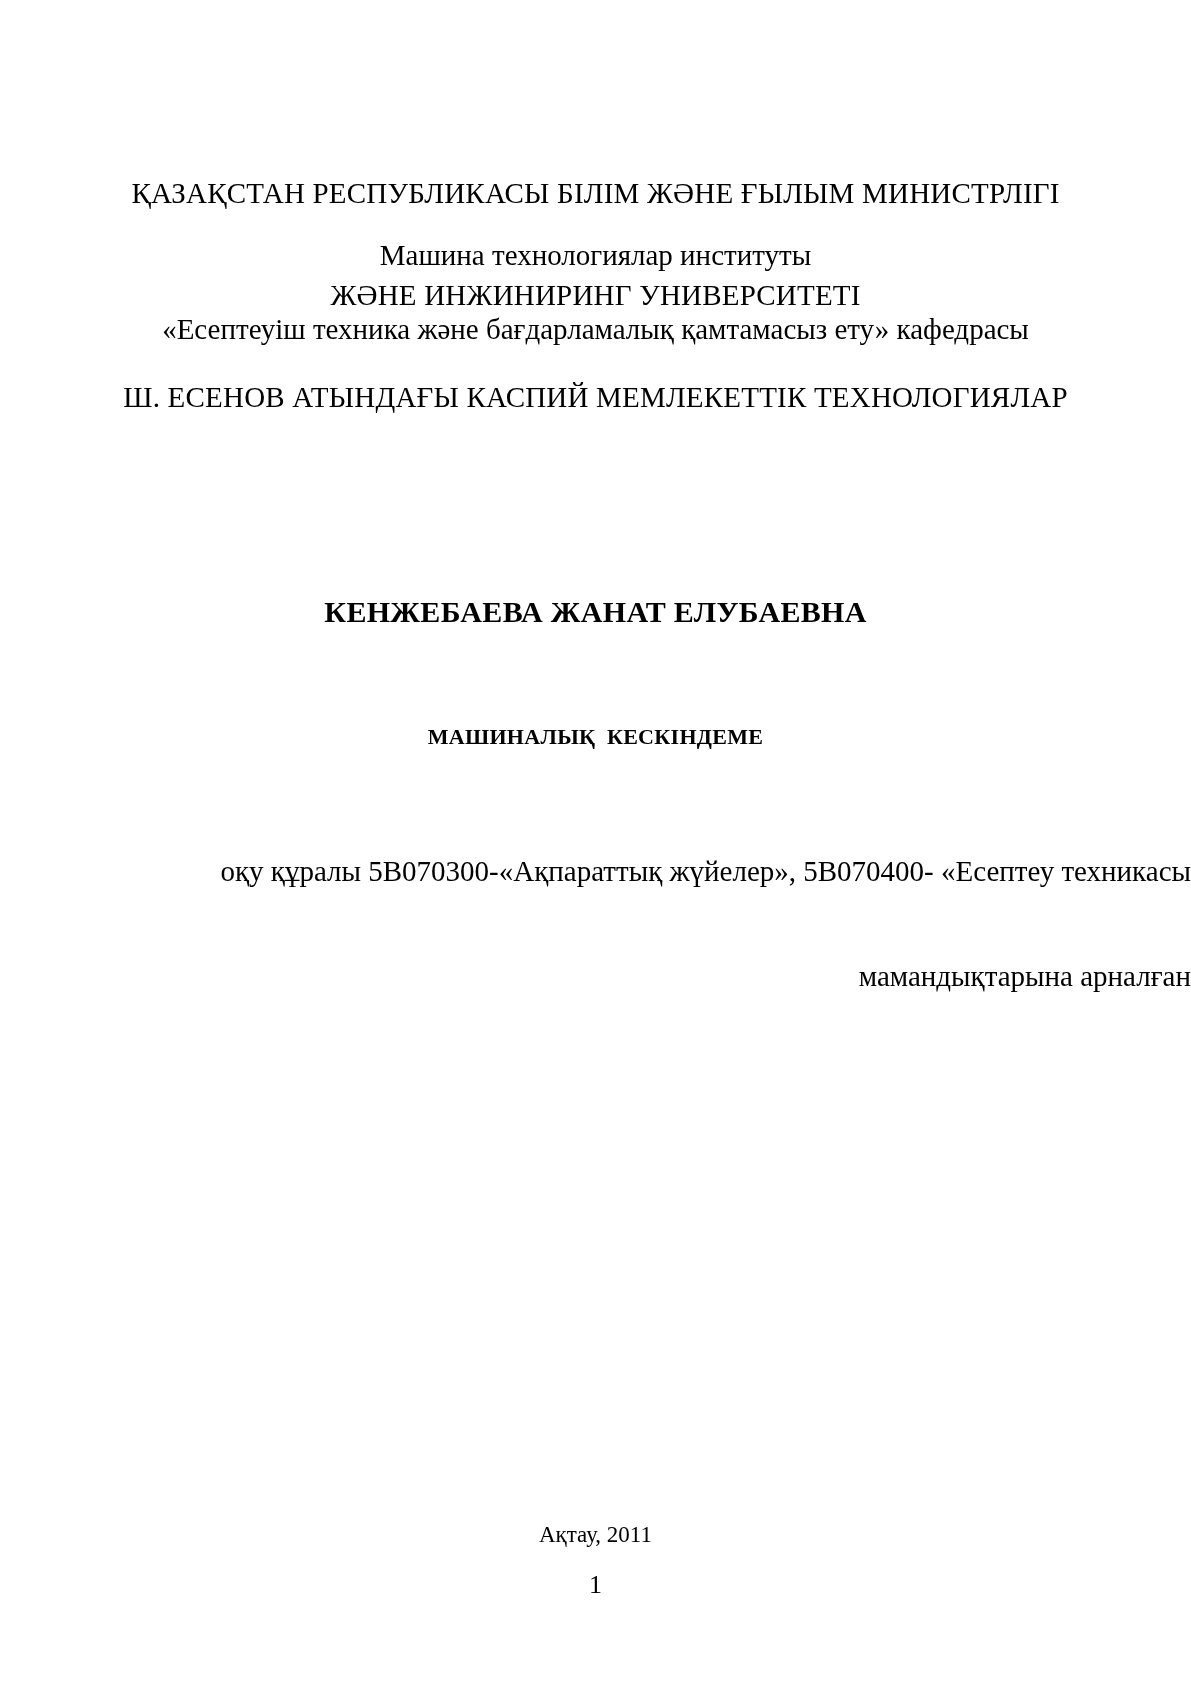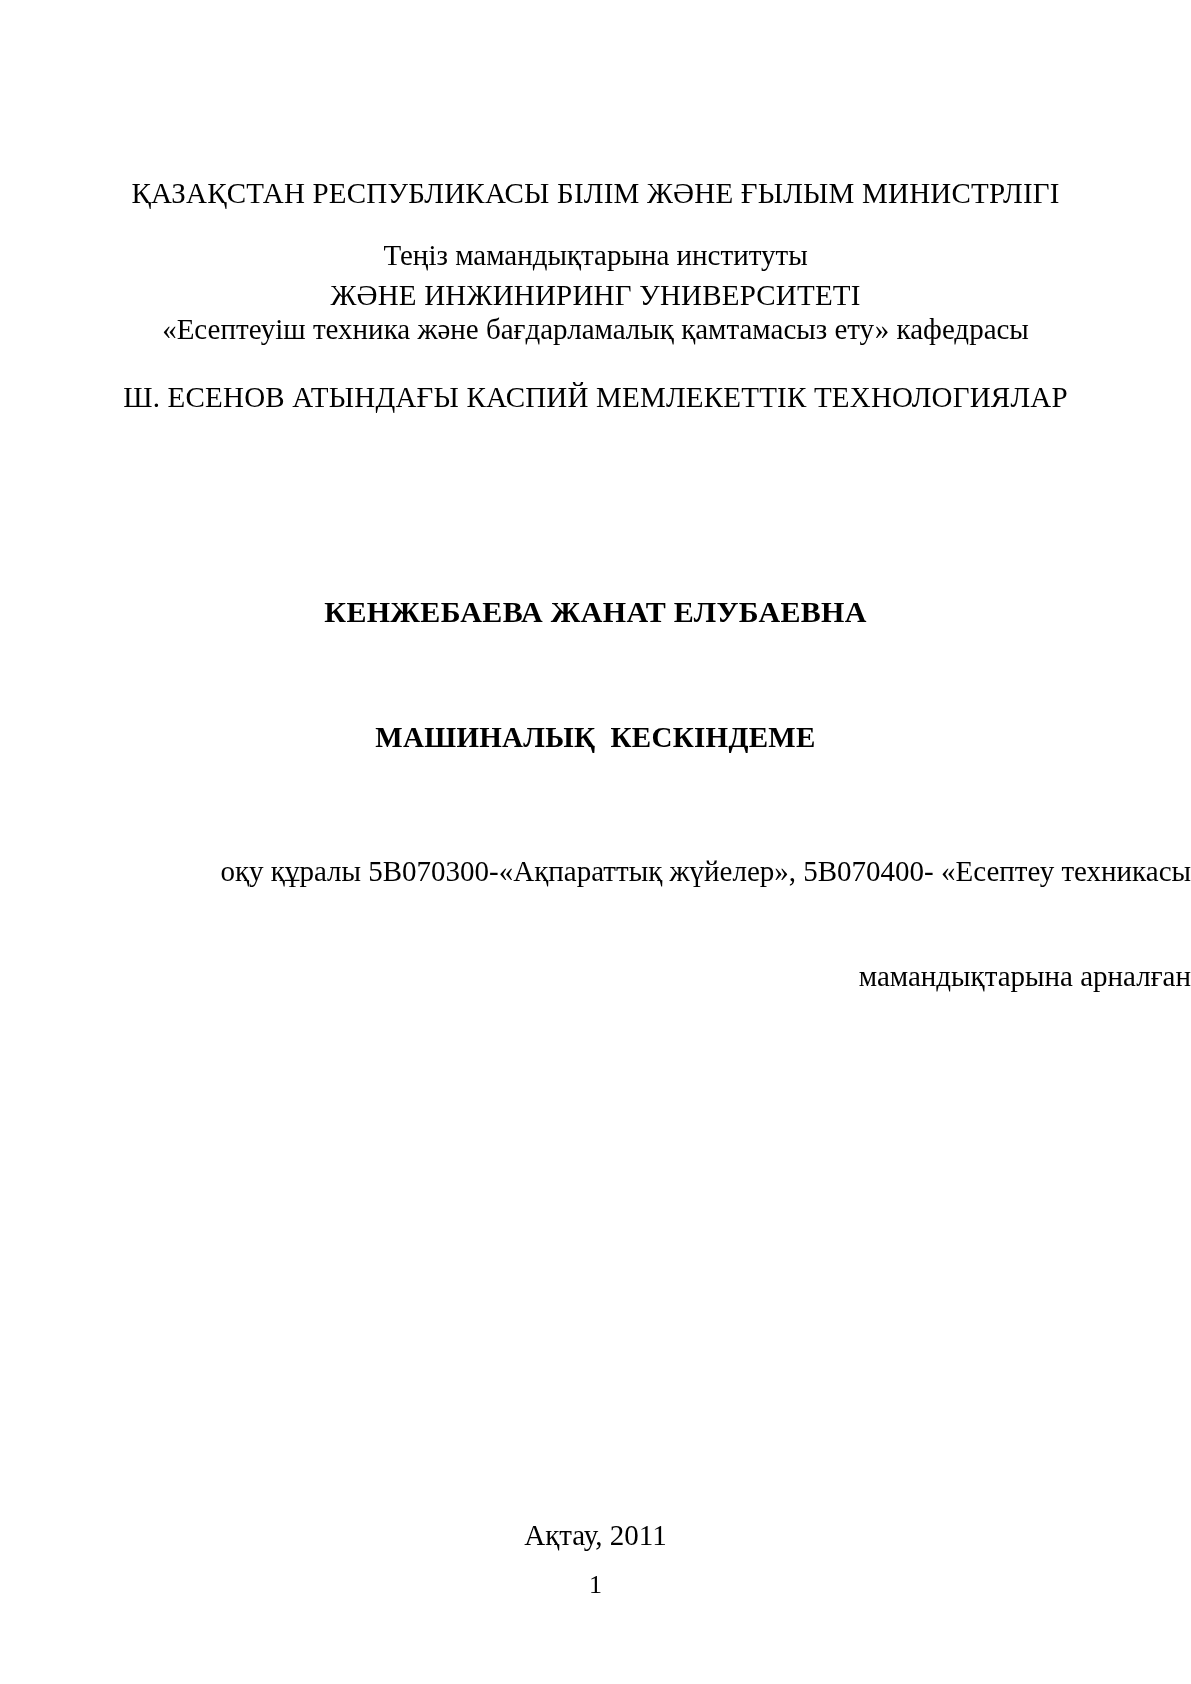--- a/index.html
+++ b/index.html
@@ -41,54 +41,54 @@
   }
   .author {
     top: 594px;
     font-size: 30px;
     line-height: 36px;
     font-weight: bold;
     letter-spacing: 0.3px;
   }
   .doc-title {
     top: 719px;
-    font-size: 29px;
+    font-size: 22px;
     line-height: 36px;
     font-weight: bold;
     letter-spacing: 0.3px;
   }
   .subtitle {
     top: 784px;
     font-size: 29px;
     line-height: 35px;
     text-align: right;
   }
   .place-year {
     top: 1518px;
-    font-size: 29px;
+    font-size: 23px;
     line-height: 34px;
   }
   .page-number {
     top: 1570px;
     font-size: 26px;
     line-height: 30px;
   }
 </style>
 </head>
 <body>
 
 <div class="page">
 
   <div class="tblock ministry">
     <div>ҚАЗАҚСТАН РЕСПУБЛИКАСЫ БІЛІМ ЖӘНЕ ҒЫЛЫМ МИНИСТРЛІГІ</div>
     <div>ЖӘНЕ ИНЖИНИРИНГ УНИВЕРСИТЕТІ</div>
     <div>Ш. ЕСЕНОВ АТЫНДАҒЫ КАСПИЙ МЕМЛЕКЕТТІК ТЕХНОЛОГИЯЛАР</div>
   </div>
 
-  <div class="tblock institute">Теңіз мамандықтарына институты</div>
+  <div class="tblock institute">Машина технологиялар институты</div>
 
   <div class="tblock department">«Есептеуіш техника және бағдарламалық қамтамасыз ету» кафедрасы</div>
 
   <div class="tblock author">КЕНЖЕБАЕВА ЖАНАТ ЕЛУБАЕВНА</div>
 
   <div class="tblock doc-title">МАШИНАЛЫҚ  КЕСКІНДЕМЕ</div>
 
   <div class="tblock subtitle">
     <div>оқу құралы 5В070300-«Ақпараттық жүйелер», 5В070400- «Есептеу техникасы</div>
     <div>мамандықтарына арналған</div>

